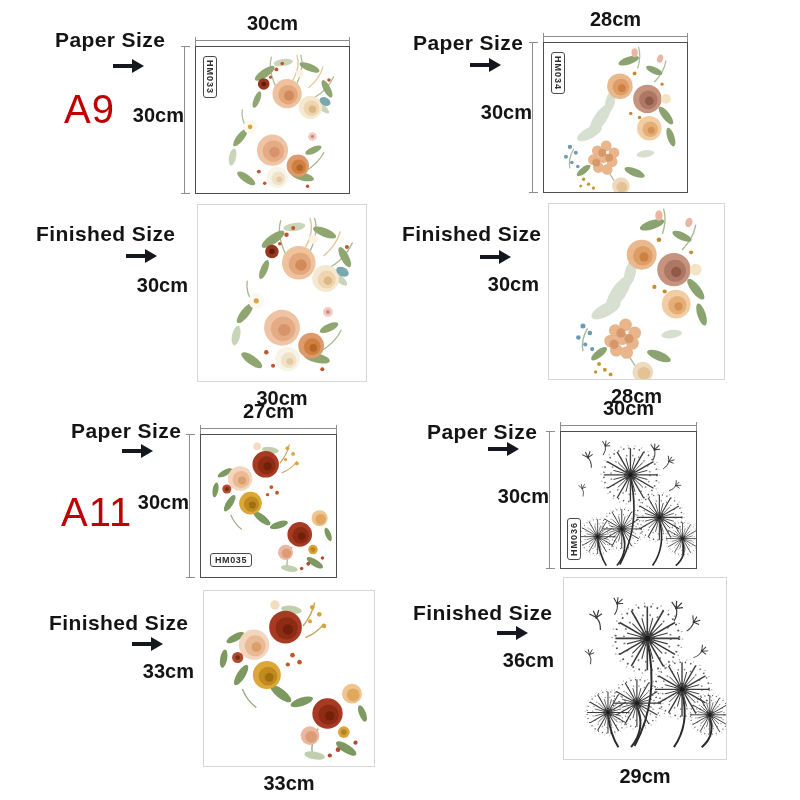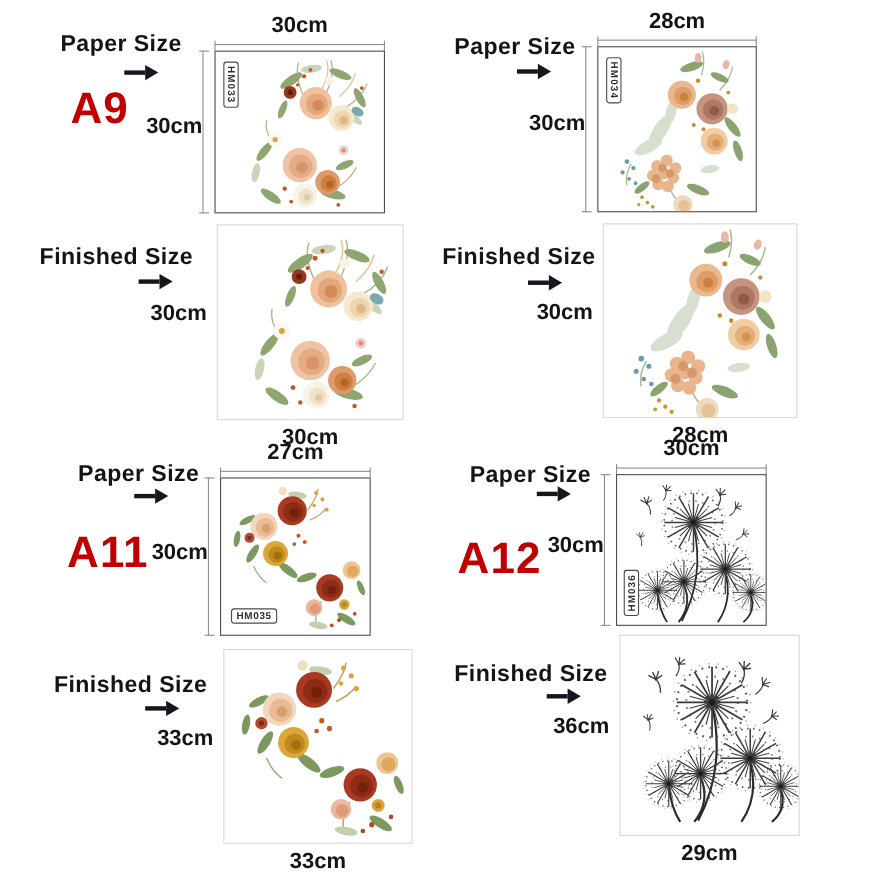--- a/index.html
+++ b/index.html
@@ -5,21 +5,21 @@
   html,body{margin:0;padding:0;background:#ffffff;}
   body{width:800px;height:800px;font-family:"Liberation Sans",sans-serif;color:#151515;}
   .canvas{position:relative;width:800px;height:800px;background:#ffffff;overflow:hidden;}
   .panel{position:absolute;width:400px;height:400px;}
   #panel-a9{left:0;top:0;}
   #panel-a10{left:400px;top:0;}
   #panel-a11{left:0;top:400px;}
   #panel-a12{left:400px;top:400px;}
 
   .size-heading{position:absolute;font-size:21px;font-weight:700;letter-spacing:.4px;white-space:nowrap;color:#141414;}
-  .code{position:absolute;font-size:40px;font-weight:700;line-height:1;color:#c00000;letter-spacing:1px;}
+  .code{position:absolute;font-size:40px;font-weight:400;line-height:1;color:#c00000;letter-spacing:1px;margin-top:10px;}
   .dim-label{position:absolute;font-size:20px;font-weight:700;line-height:1;white-space:nowrap;color:#141414;}
 
   .arrow{position:absolute;width:31px;height:14px;}
   .arrow::before{content:"";position:absolute;left:0;top:5px;width:19px;height:4px;background:#14171e;}
   .arrow::after{content:"";position:absolute;left:19px;top:0;width:0;height:0;
     border-left:12px solid #14171e;border-top:7px solid transparent;border-bottom:7px solid transparent;}
 
   .dim-line{position:absolute;}
   .top-dim-line{left:var(--pl);top:calc(var(--pt) - 6px);width:var(--pw);height:0;border-top:1px solid #8d8d8d;}
   .top-dim-line::before,.top-dim-line::after{content:"";position:absolute;top:-4px;width:1px;height:9px;background:#8d8d8d;}
@@ -387,21 +387,20 @@
       <svg class="art" viewBox="0 0 140 150">
           <use href="#art-a11"></use>
         </svg>
     </div>
     <div class="dim-label fin-bottom-label">33cm</div>
   </section>
 
   <section class="panel" id="panel-a12">
     <div class="size-heading paper-heading">Paper Size</div>
     <div class="arrow paper-arrow"></div>
-    <div class="code">A12</div>
     <div class="dim-label top-dim-label">30cm</div>
     <div class="dim-line top-dim-line"></div>
     <div class="dim-label left-dim-label">30cm</div>
     <div class="dim-line left-dim-line"></div>
     <div class="paper-box">
       <svg class="art" viewBox="0 0 140 140">
           <use href="#art-a12"></use>
         </svg>
       <span class="sku vertical flip sku-bl">HM036</span>
     </div>

